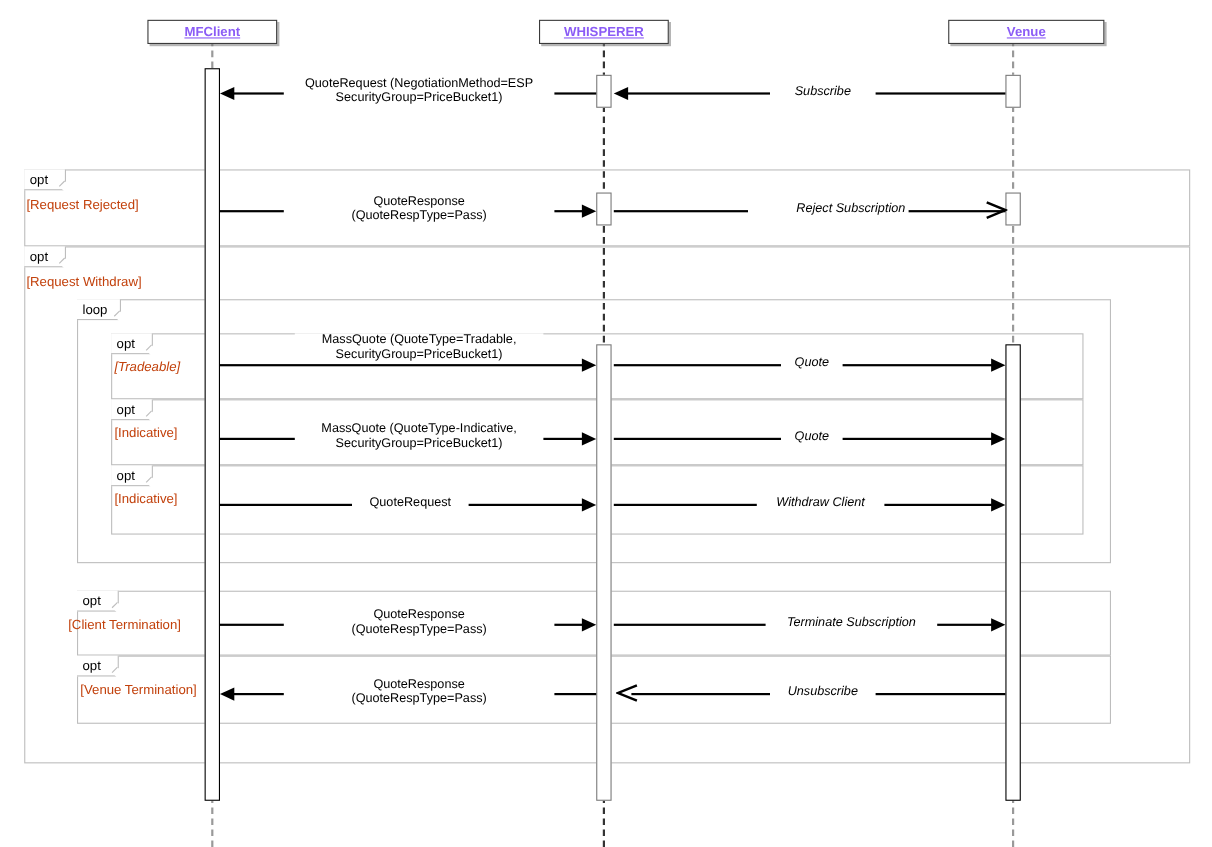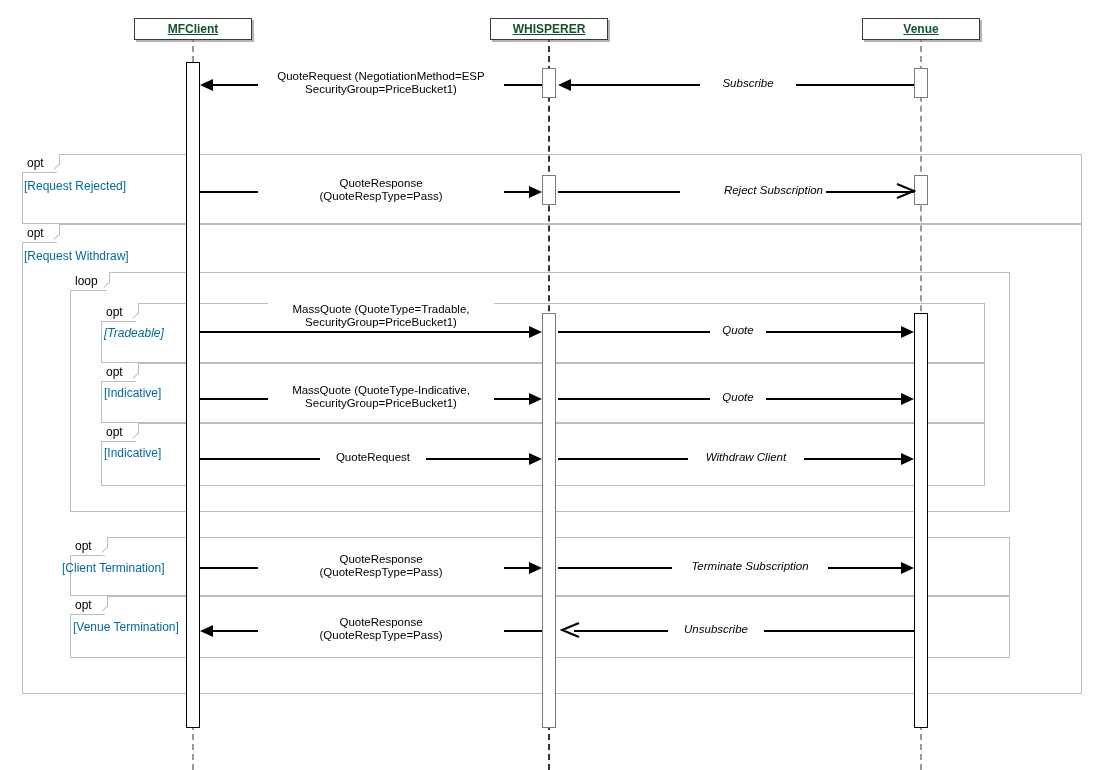--- a/index.html
+++ b/index.html
@@ -35,21 +35,21 @@
     position: absolute;
     box-sizing: border-box;
     border: 1px solid #3a3a3a;
     background: #ffffff;
     box-shadow: 2px 2px 0 0 rgba(120,120,120,0.55);
     height: 22px;
     line-height: 20px;
     text-align: center;
     font-size: 12px;
     font-weight: bold;
-    color: #14532d;
+    color: #8b5cf6;
   }
   .participant span {
     text-decoration: underline;
   }
 
   
   .activation {
     position: absolute;
     box-sizing: border-box;
     background: #ffffff;
@@ -87,21 +87,21 @@
     width: 7px;
     height: 7px;
     background: #ffffff;
     border-left: 1px solid #bdbdbd;
     transform: rotate(45deg) translate(2px, -2px);
     transform-origin: center;
   }
   .frag-guard {
     position: absolute;
     font-size: 12px;
-    color: #0369a1;
+    color: #c2410c;
     white-space: nowrap;
     text-align: center;
   }
 
   
   .msg-line {
     position: absolute;
     height: 0;
     border-top: 2px solid #000000;
   }
@@ -178,21 +178,21 @@
   <div class="frag" style="left:70px; top:596px; width:940px; height:62px;"></div>
   <div class="frag-tab" style="left:70px; top:596px; width:38px;">opt</div>
   <div class="frag-guard" style="left:73px; top:620px;">[Venue Termination]</div>
 
   <div class="participant" style="left:134px; top:18px; width:118px;">
     <span>MFClient</span>
   </div>
   <div class="participant" style="left:490px; top:18px; width:118px;">
     <span>WHISPERER</span>
   </div>
-  <div class="participant" style="left:862px; top:18px; width:118px;">
+  <div class="participant" style="left:862px; top:18px; width:142px;">
     <span>Venue</span>
   </div>
 
   <div class="activation" style="left:186px; top:62px; height:666px;"></div>
 
   <div class="activation grey" style="left:542px; top:68px; height:30px;"></div>
   <div class="activation grey" style="left:542px; top:175px; height:30px;"></div>
   <div class="activation grey" style="left:542px; top:313px; height:415px;"></div>
 
   <div class="activation grey" style="left:914px; top:68px; height:30px;"></div>
@@ -247,28 +247,28 @@
   <div class="arrow-head right" style="left:901px; top:453px;"></div>
   <div class="msg-label ital" style="left:688px; top:451px; width:110px;">Withdraw Client</div>
 
   <div class="msg-line" style="left:200px; top:567px; width:336px;"></div>
   <div class="arrow-head right" style="left:529px; top:562px;"></div>
   <div class="msg-label" style="left:258px; top:553px; width:240px;">QuoteResponse
 (QuoteRespType=Pass)</div>
 
   <div class="msg-line" style="left:558px; top:567px; width:352px;"></div>
   <div class="arrow-head right" style="left:901px; top:562px;"></div>
-  <div class="msg-label ital" style="left:672px; top:560px; width:150px;">Terminate Subscription</div>
+  <div class="msg-label ital" style="left:696px; top:560px; width:150px;">Terminate Subscription</div>
 
   <div class="msg-line" style="left:206px; top:630px; width:336px;"></div>
   <div class="arrow-head left" style="left:200px; top:625px;"></div>
   <div class="msg-label" style="left:258px; top:616px; width:240px;">QuoteResponse
 (QuoteRespType=Pass)</div>
 
   <div class="msg-line" style="left:574px; top:630px; width:340px;"></div>
   <div class="arrow-open" style="left:560px; top:621px;">
     <svg width="20" height="18" viewBox="0 0 20 18">
       <path d="M19 2 L2 9 L19 16" stroke="#000" stroke-width="2.2" fill="none"></path>
     </svg>
   </div>
-  <div class="msg-label ital" style="left:668px; top:623px; width:90px;">Unsubscribe</div>
+  <div class="msg-label ital" style="left:700px; top:623px; width:90px;">Unsubscribe</div>
 
 </div>
 
 </body></html>

